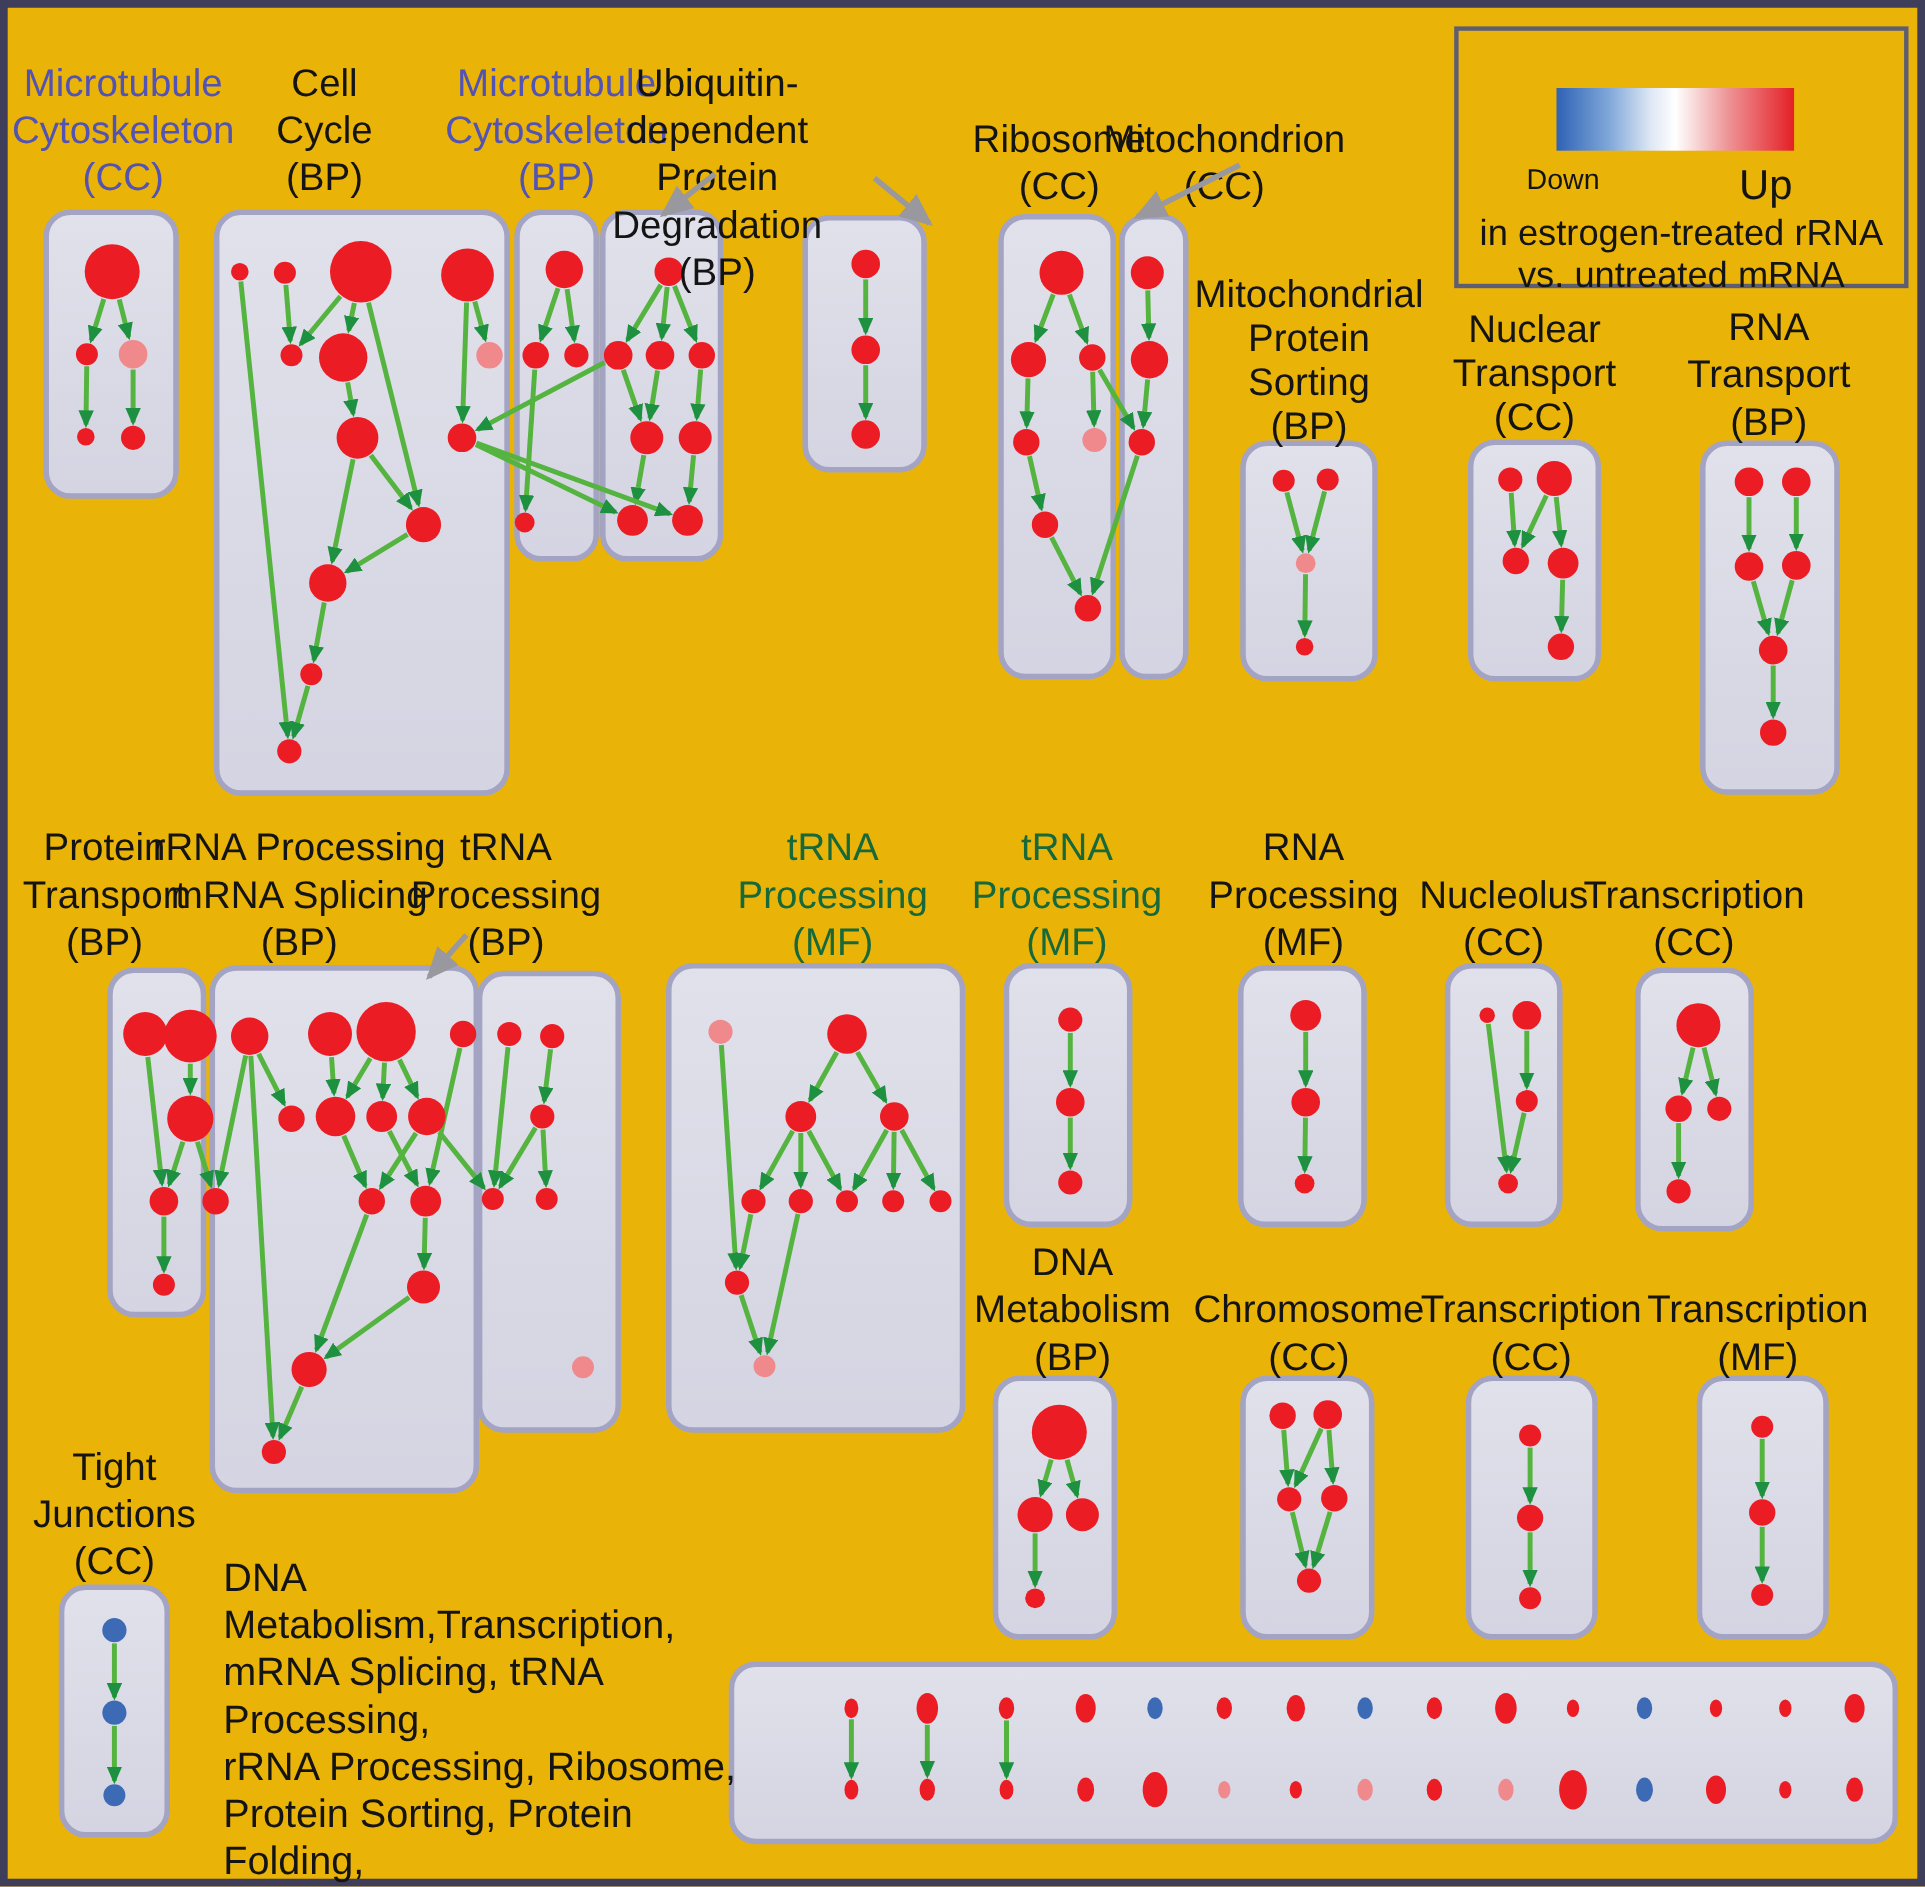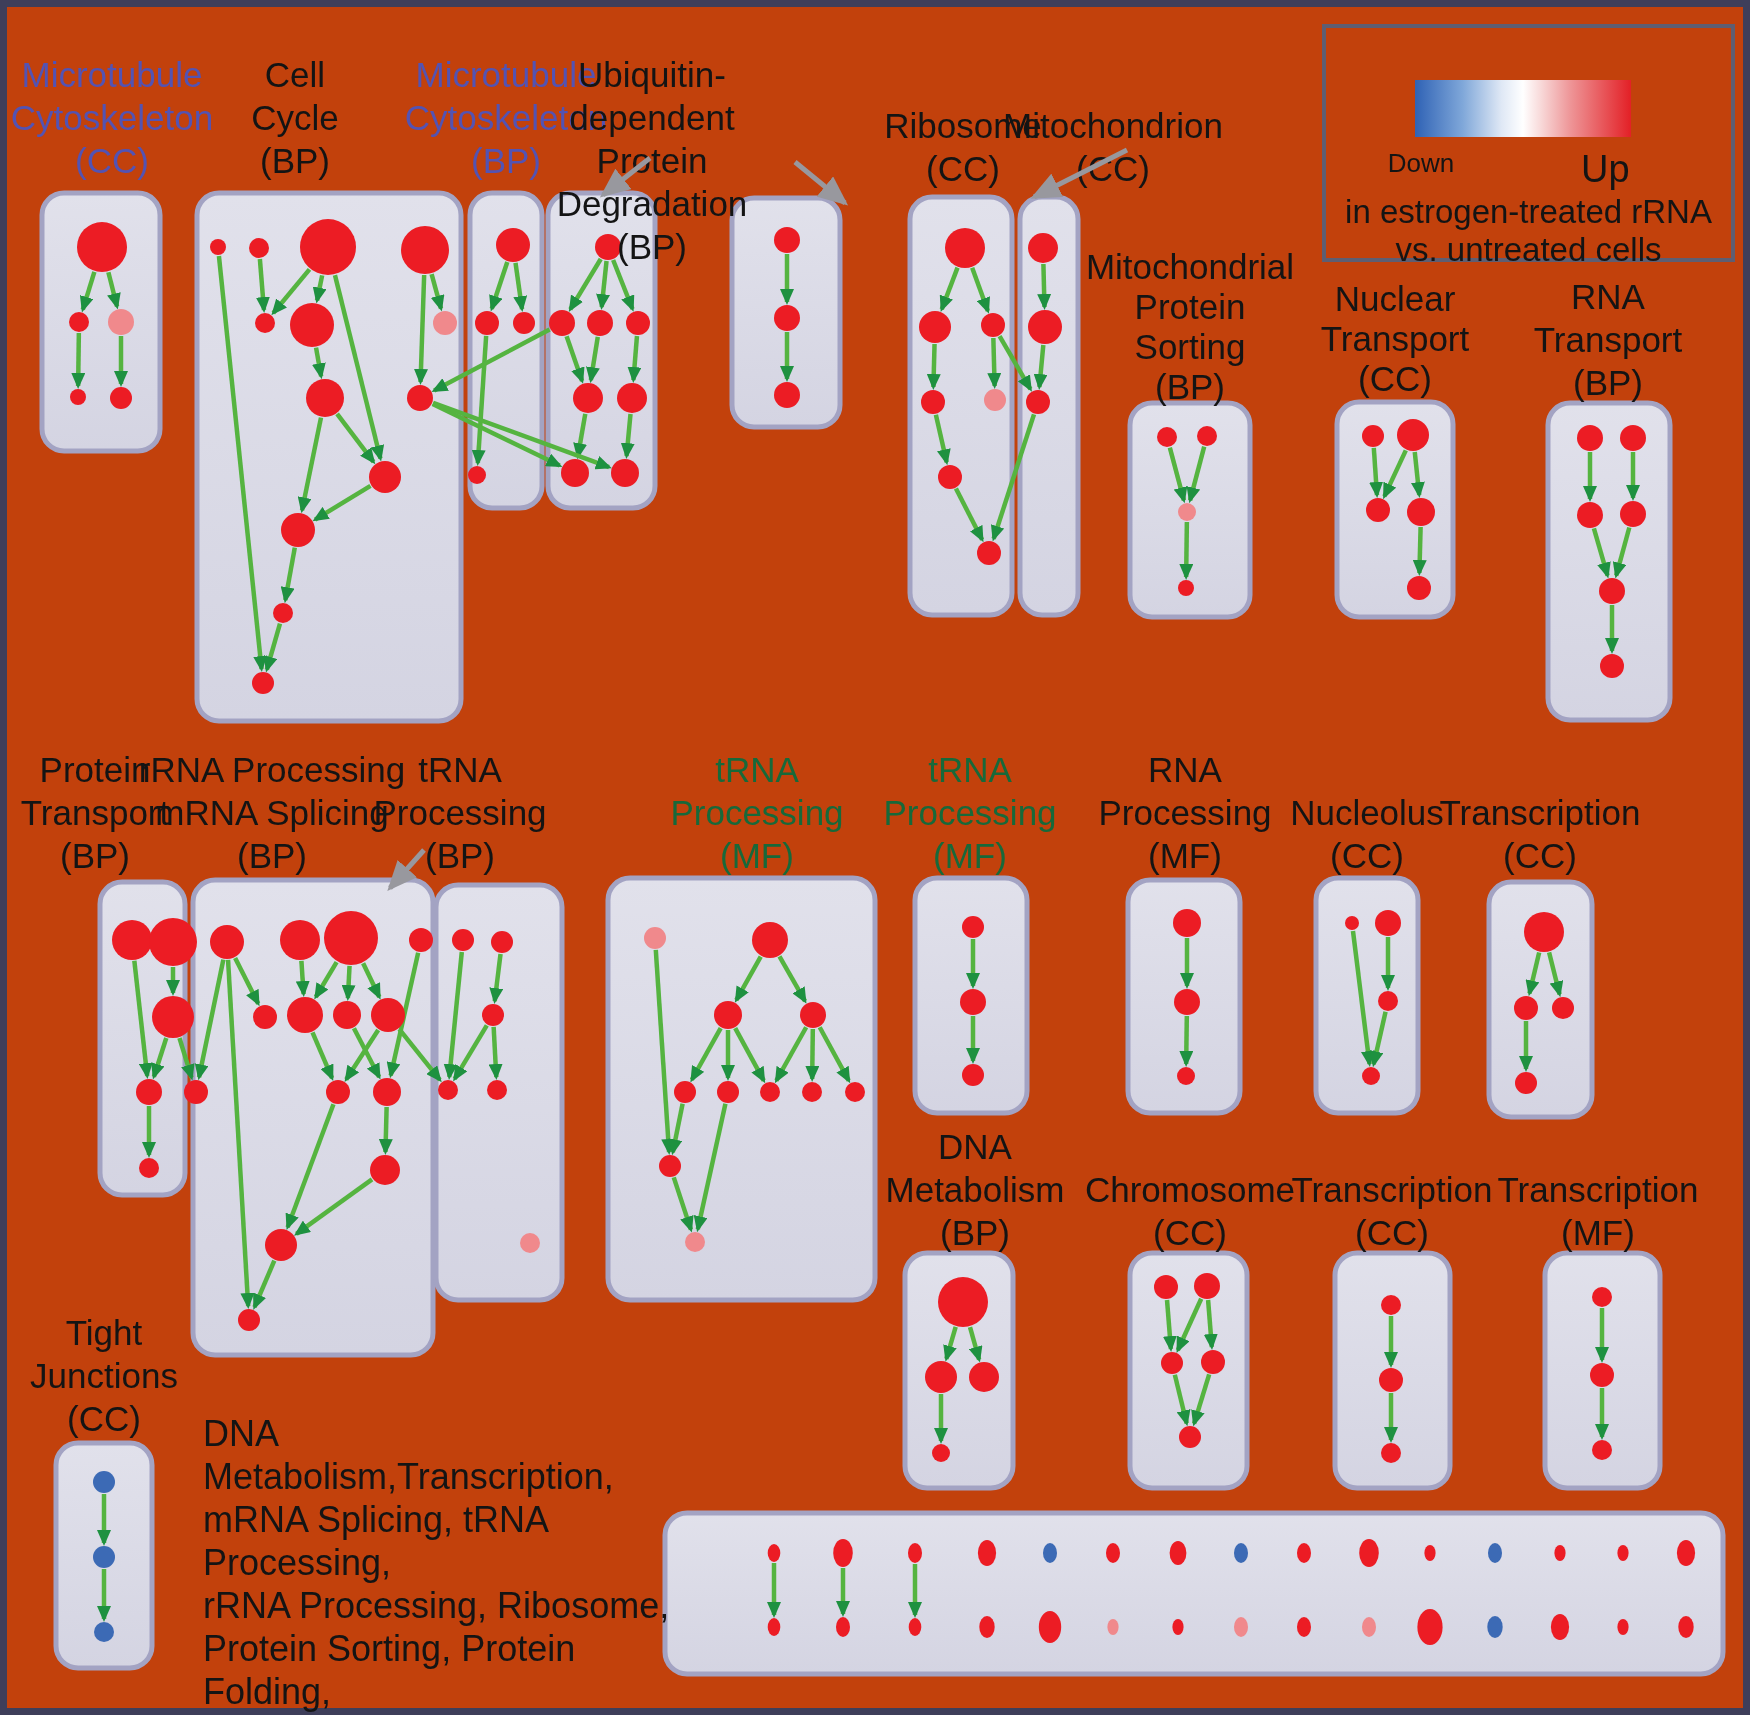--- a/index.html
+++ b/index.html
@@ -1,18 +1,18 @@
 <!DOCTYPE html>
 <html><head>
 <meta charset="utf-8">
 <style>
   html,body{margin:0;padding:0;background:#9a9ab0;}
   .stage{
     position:relative;width:1750px;height:1715px;
-    background:#c2410c;overflow:hidden;
+    background:#eab308;overflow:hidden;
     box-shadow:inset 0 0 0 7px #3e3e5a;
     font-family:"Liberation Sans",sans-serif;
   }
   svg{position:absolute;left:0;top:0;}
   .gbox{fill:url(#boxGrad);stroke:#a3a3c3;stroke-width:5;}
   .edge{stroke:#55b440;stroke-width:4.5;fill:none;}
   .callout{stroke:#98989e;stroke-width:5;fill:none;}
   .glabel{font-family:"Liberation Sans",sans-serif;font-size:35px;}
   .legend{
     position:absolute;left:1322px;top:24px;width:413px;height:238px;
@@ -382,21 +382,21 @@
         <line x1="1127" y1="150" x2="1034" y2="197" class="callout" marker-end="url(#gh)"></line>
         <line x1="424" y1="850" x2="390" y2="888" class="callout" marker-end="url(#gh)"></line>
       </g>
     </svg>
 
   <div class="legend">
     <div class="legend-bar"></div>
     <div class="legend-down">Down</div>
     <div class="legend-up">Up</div>
     <div class="legend-sub1">in estrogen-treated rRNA</div>
-    <div class="legend-sub2">vs. untreated cells</div>
+    <div class="legend-sub2">vs. untreated mRNA</div>
   </div>
 
   <div class="note">DNA Metabolism,Transcription,
 mRNA Splicing, tRNA Processing,
 rRNA Processing, Ribosome,
 Protein Sorting, Protein Folding,
 Cell Cycle, MHC-II Receptor,
 Lipid Transport, Misc. Metab.</div>
 
 </div>

